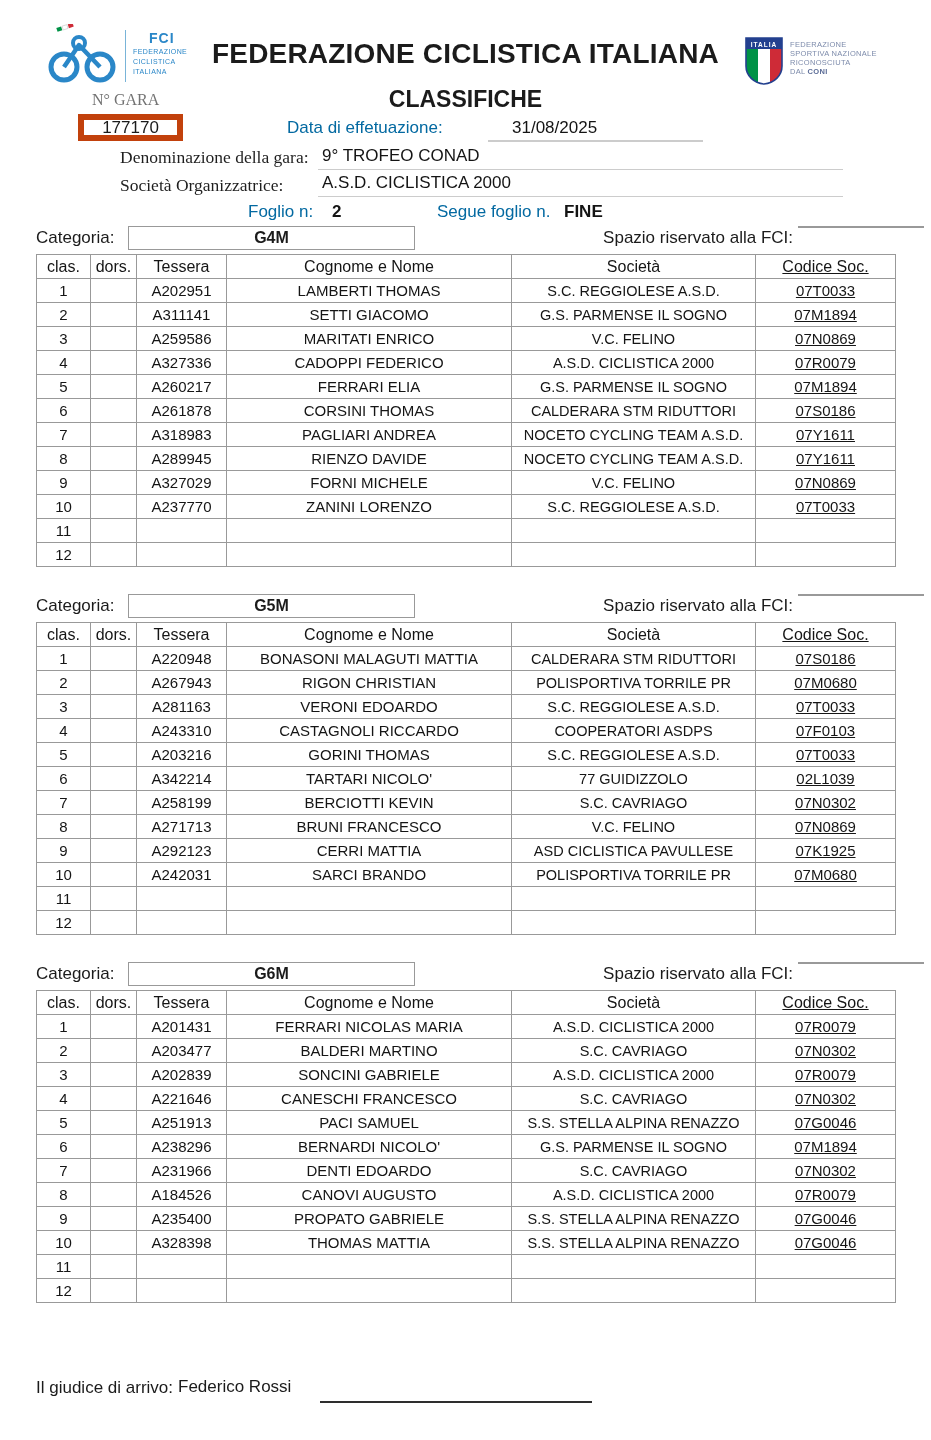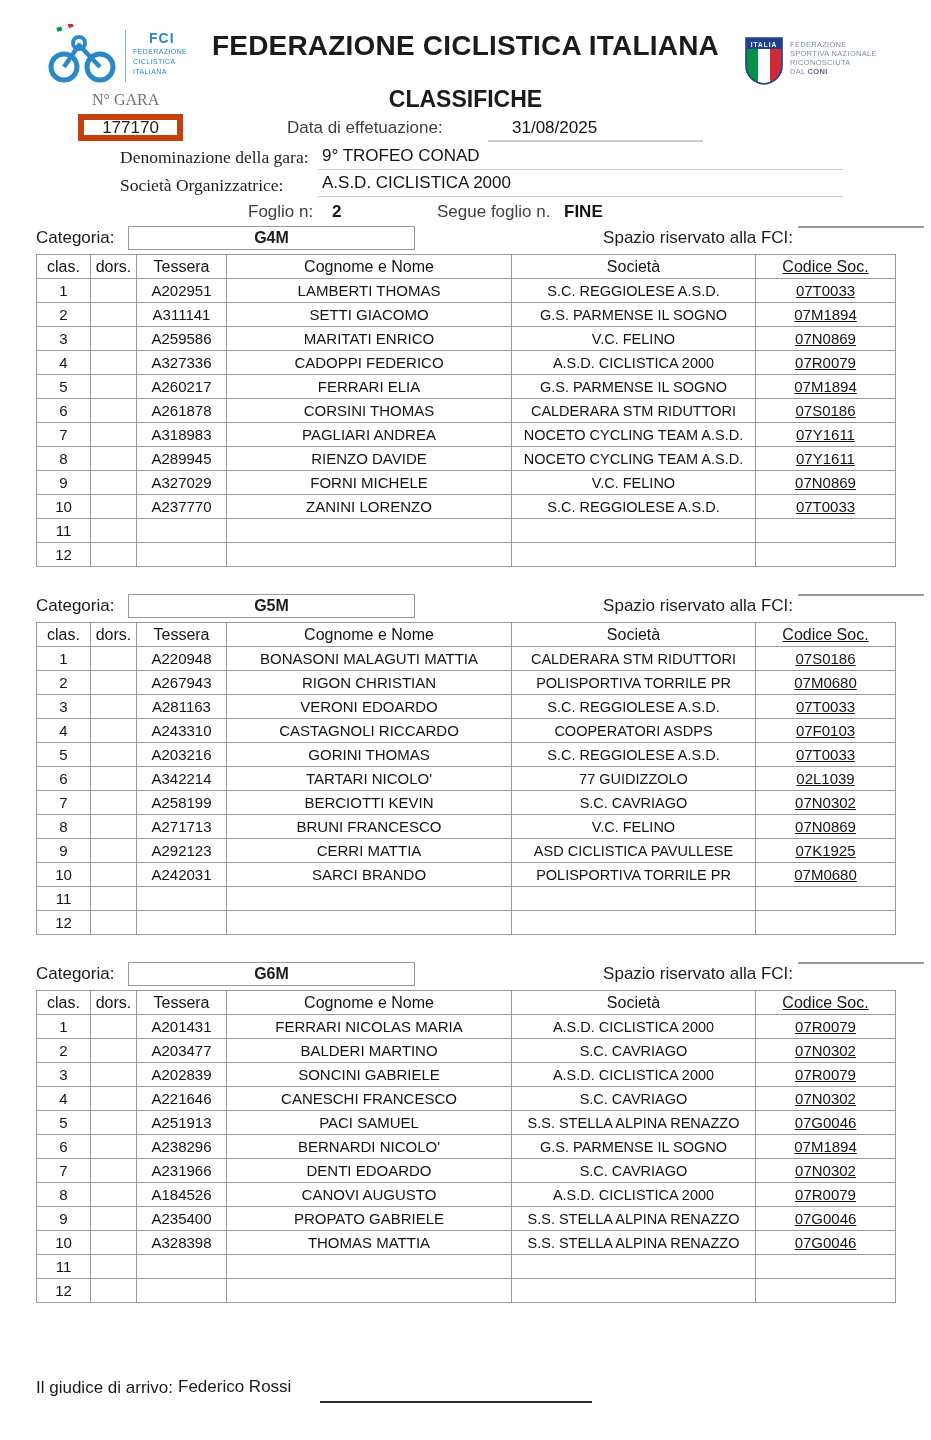--- a/index.html
+++ b/index.html
@@ -10,27 +10,27 @@
   
   .abs { position:absolute; }
   .fci-logo { left:46px; top:24px; display:flex; align-items:flex-start; gap:7px; }
   .fci-divider { width:1px; height:52px; background:#79b4d8; margin-top:6px; }
   .fci-textblock { color:#2a87c8; padding-top:6px; }
   .fci-acronym { font-size:14px; font-weight:bold; letter-spacing:1px;padding-left:16px; }
   .fci-line { font-size:7px; letter-spacing:0.4px; line-height:9px; margin-top:1px; }
   .n-gara { left:92px; top:91px; font-size:16px; color:#737373;font-family:Liberation Serif, serif; }
   .gara-box { left:78px; top:114px; width:105px; height:27px; border:6px solid #c2410c;
               display:flex; align-items:center; justify-content:center; font-size:17px; }
-  .doc-title { left:0; top:30px; width:100%; text-align:center; font-size:28px; font-weight:bold; letter-spacing:0.2px; }
+  .doc-title { left:0; top:38px; width:100%; text-align:center; font-size:28px; font-weight:bold; letter-spacing:0.2px; }
   .doc-subtitle { left:0; top:86px; width:100%; text-align:center; font-size:23px; font-weight:bold; }
   .coni-logo { left:744px; top:36px; display:flex; gap:6px; align-items:flex-start; }
   .coni-text { padding-top:4px; color:#7d8bab; font-size:7.5px; line-height:9px; letter-spacing:0.3px; }
   .coni-text b { color:#5b6c97; }
 
-  .hdr-label { font-size:17px; color:#404040; }
+  .hdr-label { font-size:17px; color:#0369a1; }
   .hdr-serif { font-family:"Liberation Serif", serif; font-size:17.5px; color:#1f1f1f;margin-left:35px; }
   .hdr-value { font-size:17px; color:#141414; }
   .u-line { border-bottom:2px solid #cccccc; height:0; }
   .date-label   { left:287px; top:118px; }
   .date-value   { left:512px; top:118px; }
   .date-line    { left:488px; top:140px; width:215px; }
   .name-label   { left:85px;  top:147px; }
   .name-value   { left:322px; top:146px; }
   .name-line    { left:318px; top:169px; width:525px; border-bottom-width:1px; }
   .org-label    { left:85px;  top:175px; }

